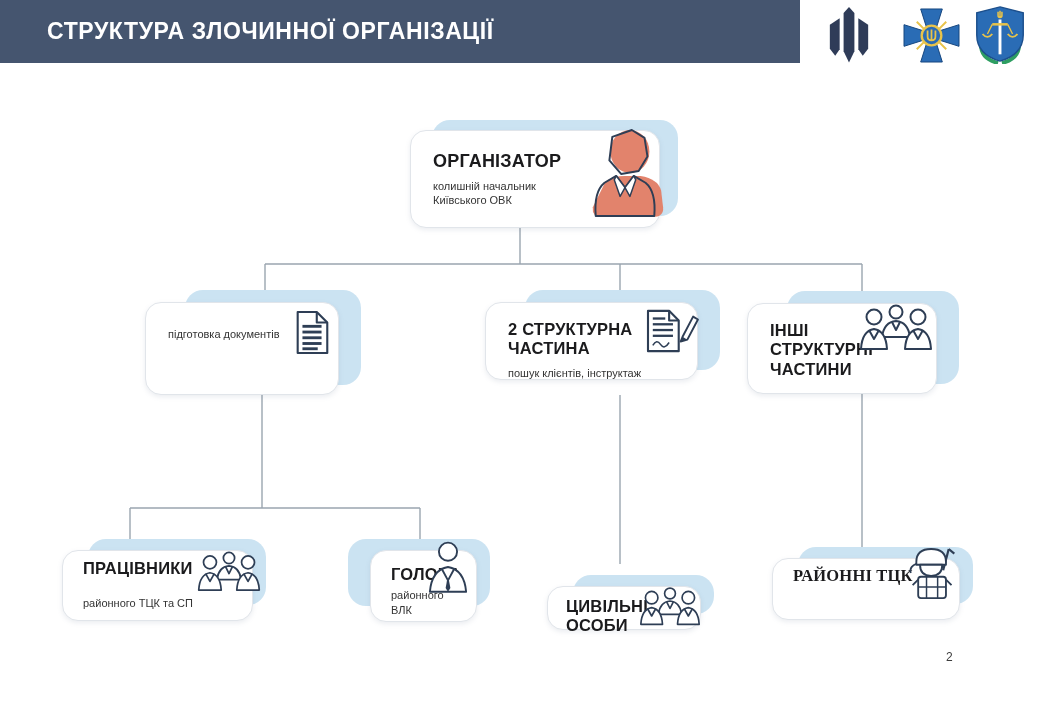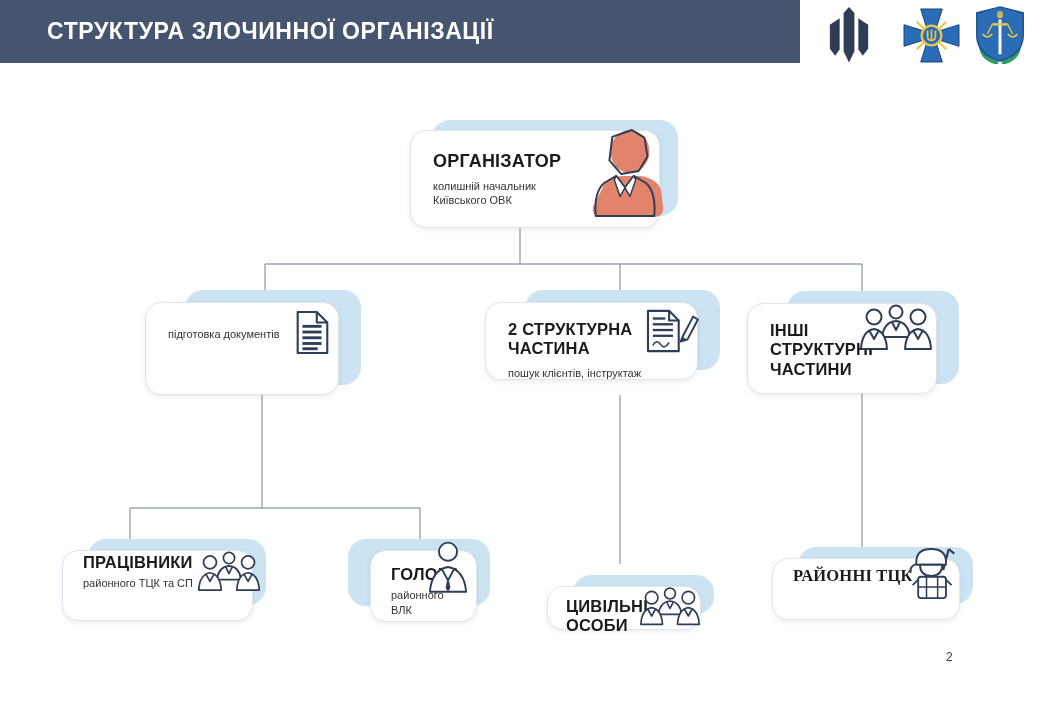--- a/index.html
+++ b/index.html
@@ -185,23 +185,23 @@
           <circle cx="59" cy="14" r="7.5"></circle>
           <path d="M46,46 Q47,28 59,26 Q71,28 72,46 Z"></path>
           <path d="M54,27 L59,36 L64,27" fill="none"></path>
         </g>
       </svg>
     </span>
   </div>
 
   <div class="node row3" style="left:62px;top:550px;width:191px;height:71px;">
     <div class="blue"></div>
-    <div class="white" style="padding:2px 20px;">
+    <div class="white" style="padding:8px 20px;">
       <div class="t">ПРАЦІВНИКИ</div>
-      <div class="s" style="margin-top:4px;">районного ТЦК та СП</div>
+      <div class="s" style="margin-top:18px;">районного ТЦК та СП</div>
     </div>
     <span class="ic" style="right:-8px;top:0px;">
       <svg viewBox="0 0 74 48" width="64" height="42">
         <g fill="#ffffff" stroke="#2E3E55" stroke-width="2" stroke-linejoin="round">
           <circle cx="37" cy="9" r="6.5"></circle>
           <path d="M23,34 Q25,19 37,18 Q49,19 51,34 Z"></path>
           <path d="M33,19 L37,27 L41,19" fill="none"></path>
           <circle cx="15" cy="14" r="7.5"></circle>
           <path d="M2,46 Q3,28 15,26 Q27,28 28,46 Z"></path>
           <path d="M10,27 L15,36 L20,27" fill="none"></path>

